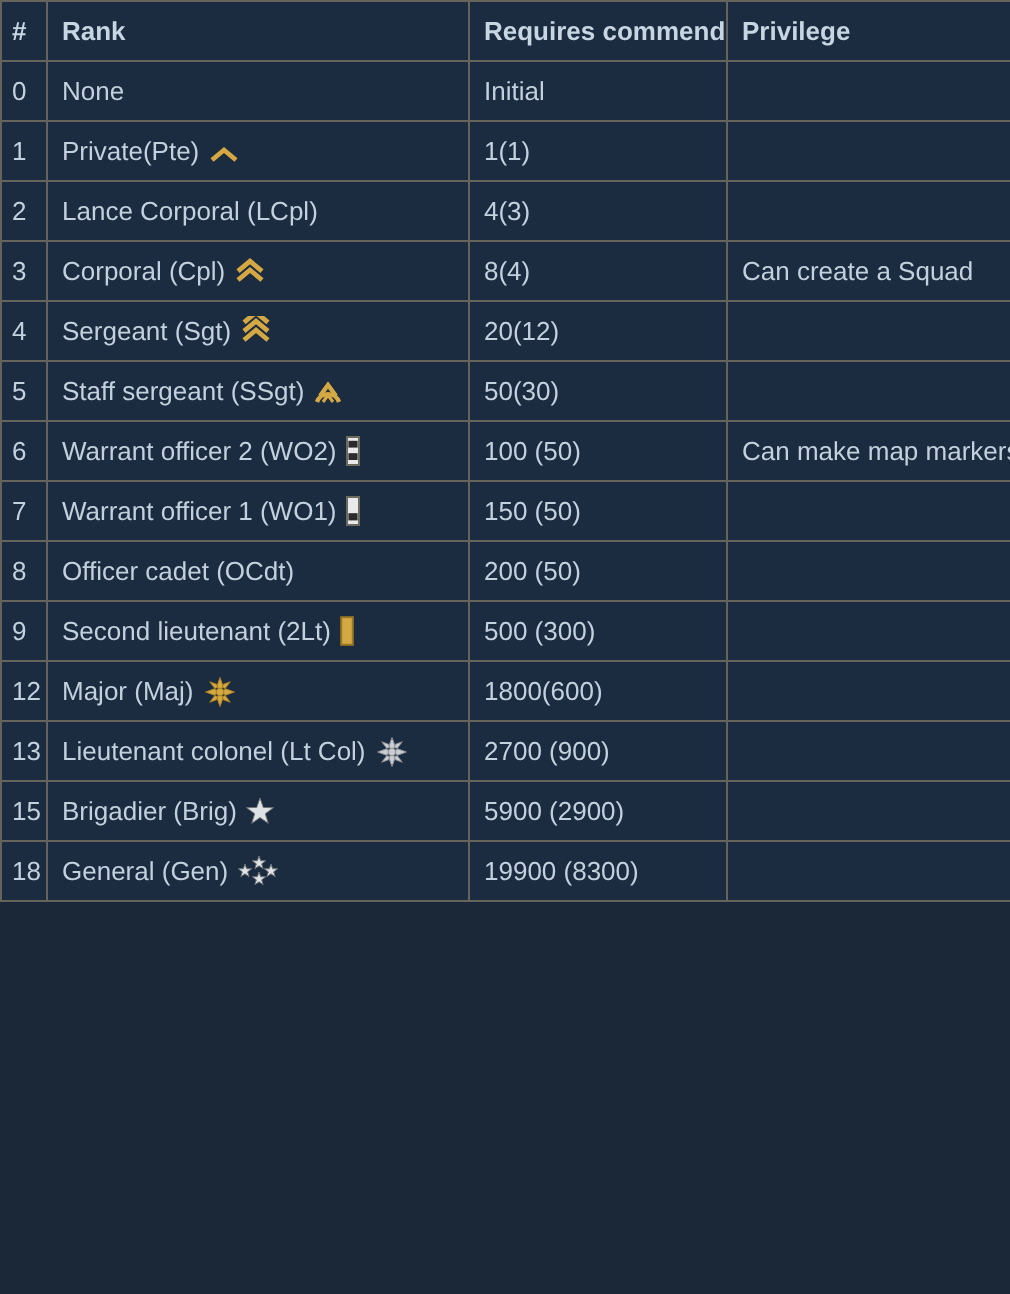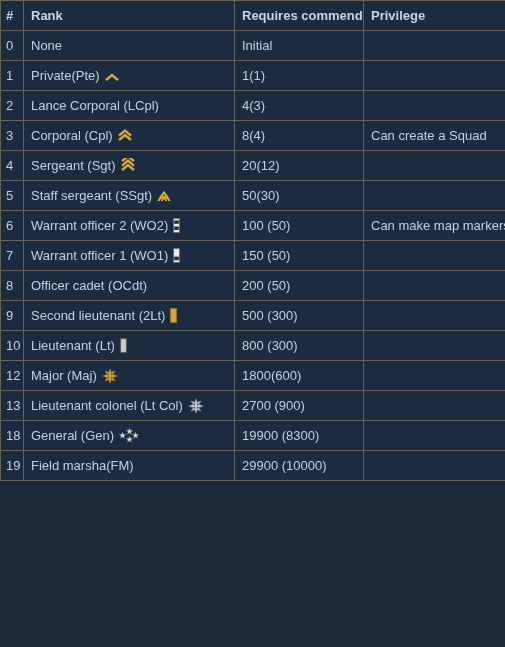--- a/index.html
+++ b/index.html
@@ -215,35 +215,20 @@
               <svg width="7" height="15" viewBox="0 0 7 15">
                 <rect x="0.6" y="0.6" width="5.8" height="13.8" fill="#d4a843" stroke="#9a7722" stroke-width="1"></rect>
               </svg>
             </span>
           </span>
         </td>
         <td>500 (300)</td>
         <td></td>
       </tr>
       <tr>
-        <td class="num">10</td>
-        <td>
-          <span class="rank-cell">
-            <span class="rank-label">Lieutenant (Lt)</span>
-            <span class="insignia">
-              <svg width="7" height="15" viewBox="0 0 7 15">
-                <rect x="0.6" y="0.6" width="5.8" height="13.8" fill="#c9cdd2" stroke="#5d5a50" stroke-width="1"></rect>
-              </svg>
-            </span>
-          </span>
-        </td>
-        <td>800 (300)</td>
-        <td></td>
-      </tr>
-      <tr>
         <td class="num">12</td>
         <td>
           <span class="rank-cell">
             <span class="rank-label">Major (Maj)</span>
             <span class="insignia">
               <svg width="16" height="16" viewBox="0 0 16 16">
     <g fill="#d4a843" stroke="#a8811f" stroke-width="0.5">
       <path d="M8 0.8 L9.6 5.2 L8 7 L6.4 5.2 Z"></path>
       <path d="M15.2 8 L10.8 9.6 L9 8 L10.8 6.4 Z"></path>
       <path d="M8 15.2 L6.4 10.8 L8 9 L9.6 10.8 Z"></path>
@@ -277,20 +262,35 @@
       <path d="M13.1 13.1 L9.8 11.9 L9.1 10.4 L10.6 9.8 Z"></path>
       <path d="M2.9 13.1 L5.4 9.8 L6.9 10.4 L6.2 11.9 Z"></path>
       <path d="M2.9 2.9 L6.2 4.1 L6.9 5.6 L5.4 6.2 Z"></path>
       <circle cx="8" cy="8" r="1.9"></circle>
     </g>
   </svg>
             </span>
           </span>
         </td>
         <td>2700 (900)</td>
+        <td></td>
+      </tr>
+      <tr>
+        <td class="num">15</td>
+        <td>
+          <span class="rank-cell">
+            <span class="rank-label">Brigadier (Brig)</span>
+            <span class="insignia">
+              <svg width="14" height="14" viewBox="0 0 14 14">
+                <polygon points="7.00,0.00 8.65,4.73 13.66,4.84 9.66,7.87 11.11,12.66 7.00,9.80 2.89,12.66 4.34,7.87 0.34,4.84 5.35,4.73" fill="#dfe2e5" stroke="#6f7377" stroke-width="0.5"></polygon>
+              </svg>
+            </span>
+          </span>
+        </td>
+        <td>5900 (2900)</td>
         <td></td>
       </tr>
       <tr>
         <td class="num">18</td>
         <td>
           <span class="rank-cell">
             <span class="rank-label">General (Gen)</span>
             <span class="insignia">
               <span style="display:inline-block;position:relative;width:20px;height:15px;">
     <span style="position:absolute;left:6.5px;top:0;">
@@ -313,24 +313,14 @@
                     <polygon points="3.50,0.00 4.32,2.37 6.83,2.42 4.83,3.93 5.56,6.33 3.50,4.90 1.44,6.33 2.17,3.93 0.17,2.42 2.68,2.37" fill="#dfe2e5" stroke="#6f7377" stroke-width="0.5"></polygon>
                   </svg>
                 </span>
   </span>
             </span>
           </span>
         </td>
         <td>19900 (8300)</td>
         <td></td>
       </tr>
-      <tr>
-        <td class="num">19</td>
-        <td>
-          <span class="rank-cell">
-            <span class="rank-label">Field marsha(FM)</span>
-          </span>
-        </td>
-        <td>29900 (10000)</td>
-        <td></td>
-      </tr>
     </tbody>
 </table>
 
 </body></html>

